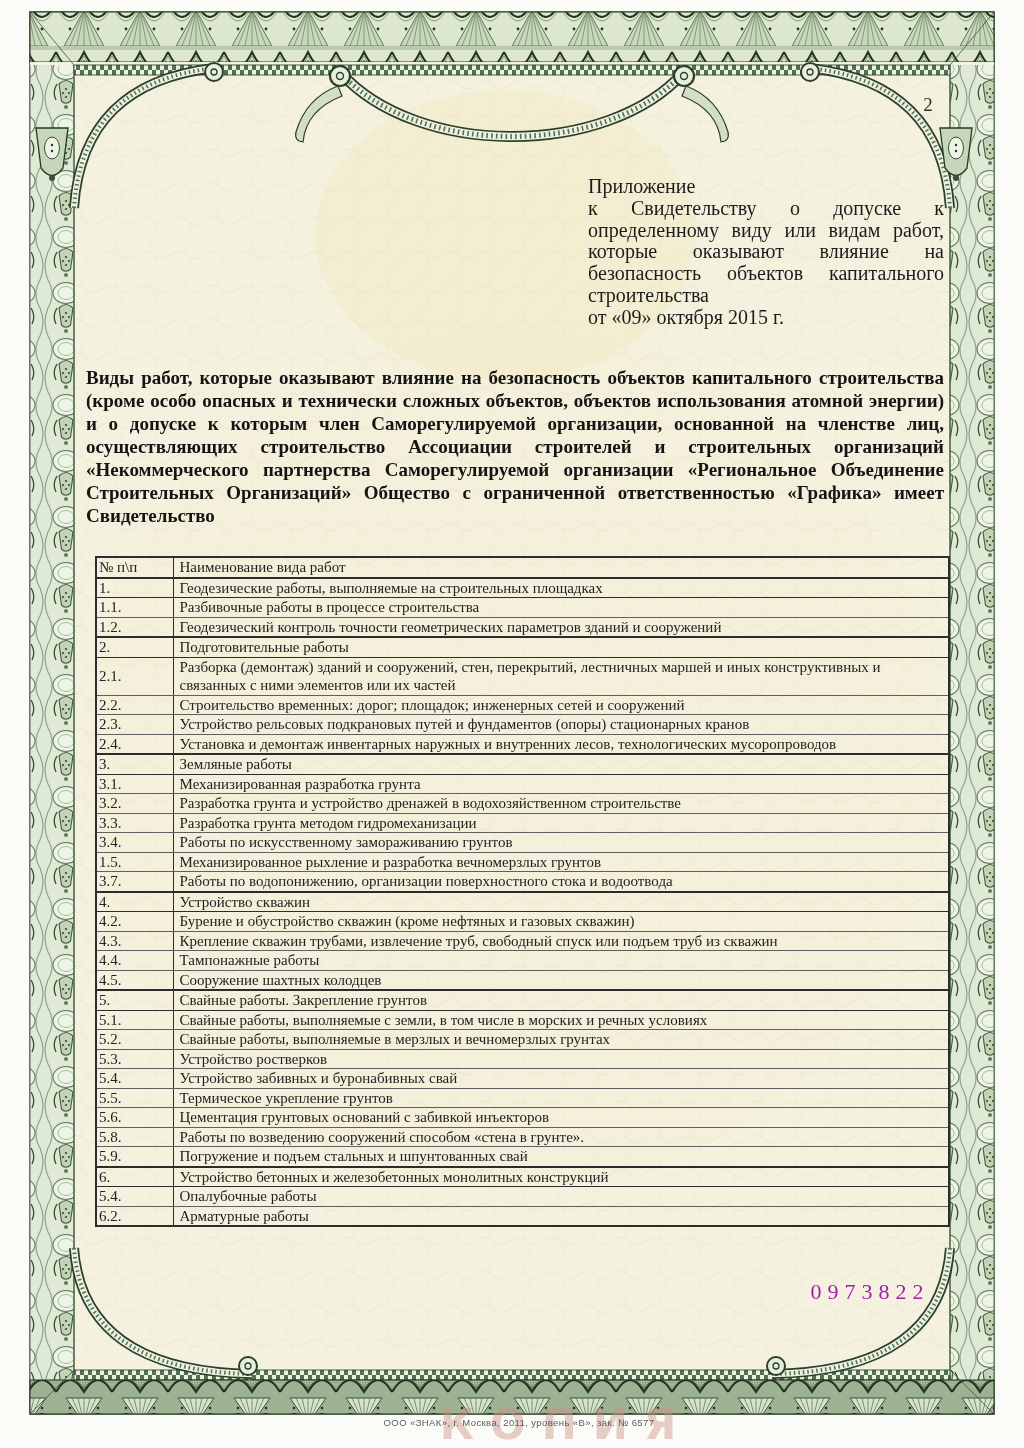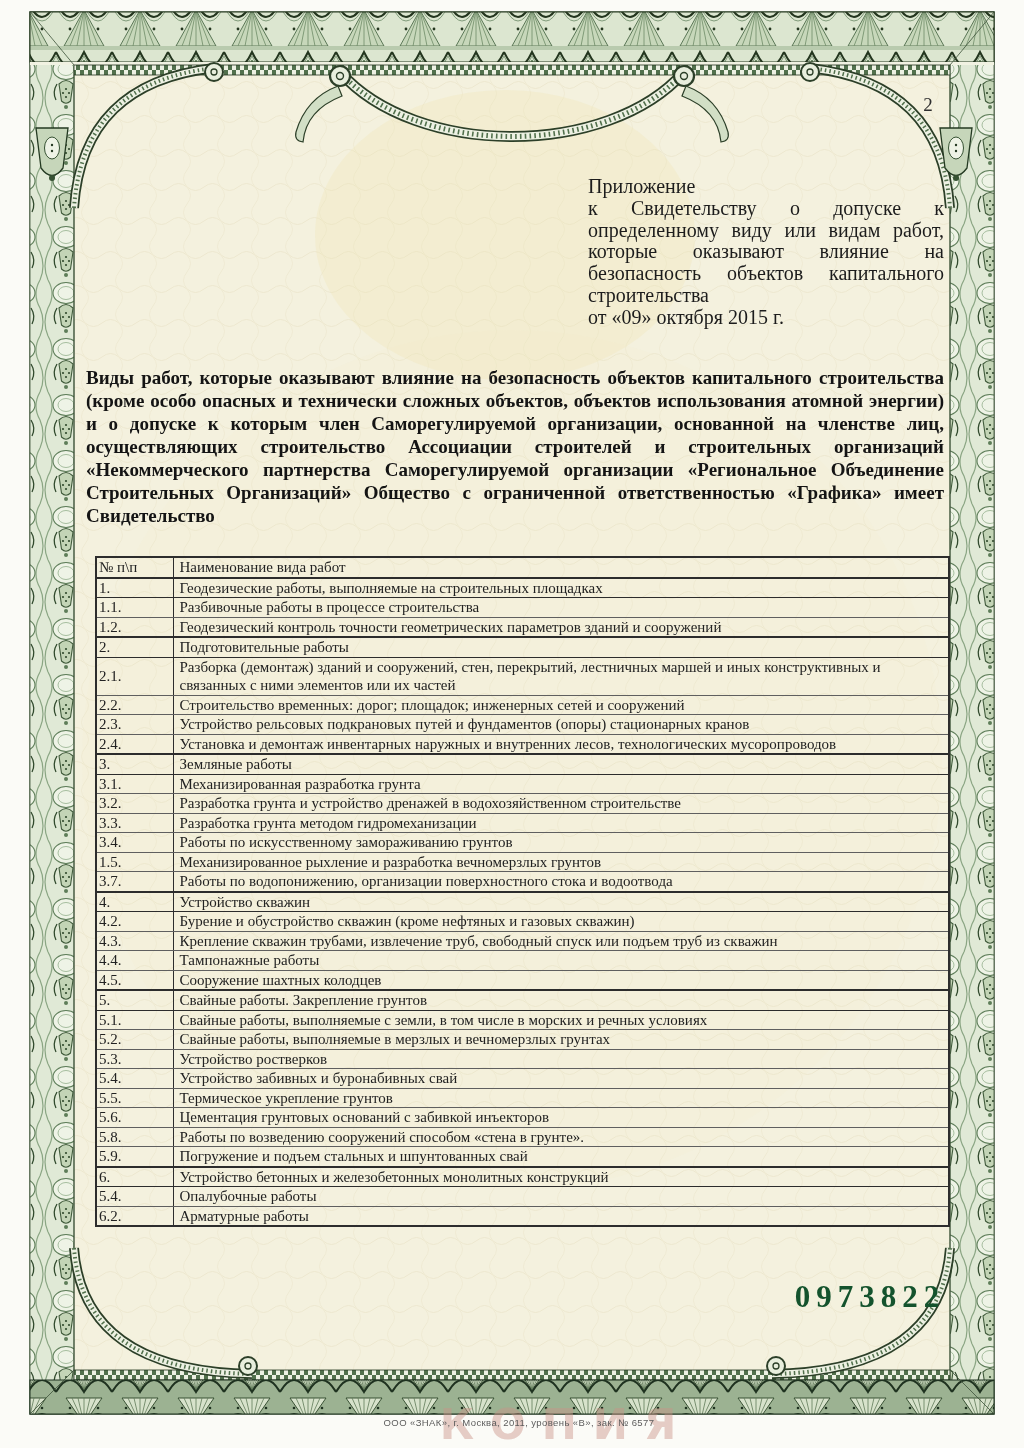--- a/index.html
+++ b/index.html
@@ -42,21 +42,21 @@
     vertical-align:middle;
   }
   table.works th { border-bottom:1.6px solid #2d2d2d; text-align:left; }
   table.works .num { width:77px; padding:0 2px;
     border-right:1.5px solid #2d2d2d; border-left:2px solid #2d2d2d; }
   table.works .title { border-right:2px solid #2d2d2d;font-family:Liberation Serif, serif; }
   table.works tr.section td { border-top:2px solid #2c2c2c; border-bottom:1.6px solid #2c2c2c; }
 
   .serial {
     position:absolute; left:770px; top:1279px; width:200px; text-align:center;
-    font-weight:bold; font-size:31px; letter-spacing:6px; color:#14532d;
+    font-weight:normal; font-size:22px; letter-spacing:6px; color:#a21caf;
   }
 
   .copy-watermark {
     position:absolute; left:408px; top:1400px; width:300px; text-align:center;
     font-family:"DejaVu Sans", sans-serif; font-weight:bold;
     font-size:42px; letter-spacing:16px; text-indent:16px;
     color:var(--watermark_pink, rgba(201,146,136,0.45));
   }
 
   .printer-footer {

